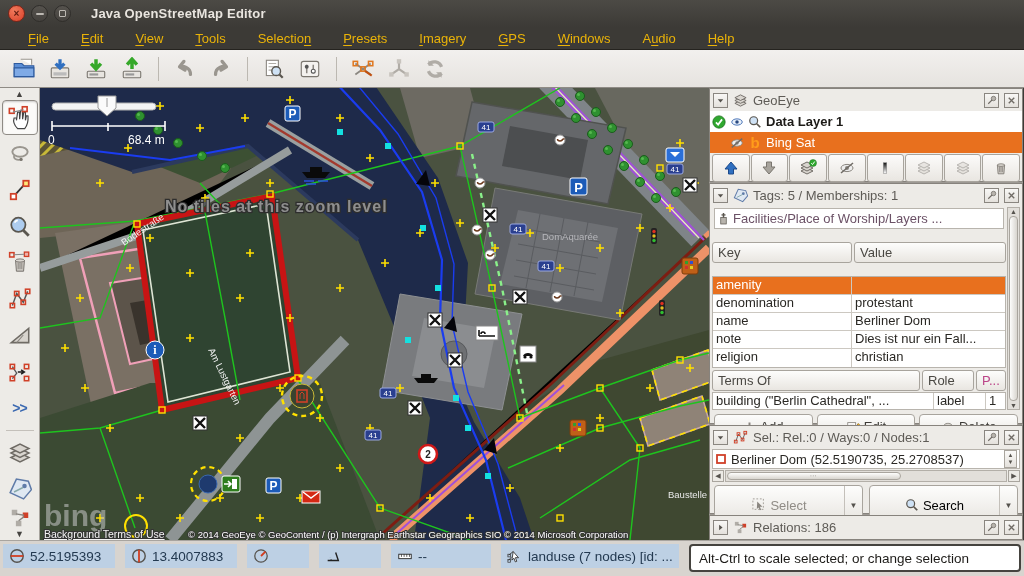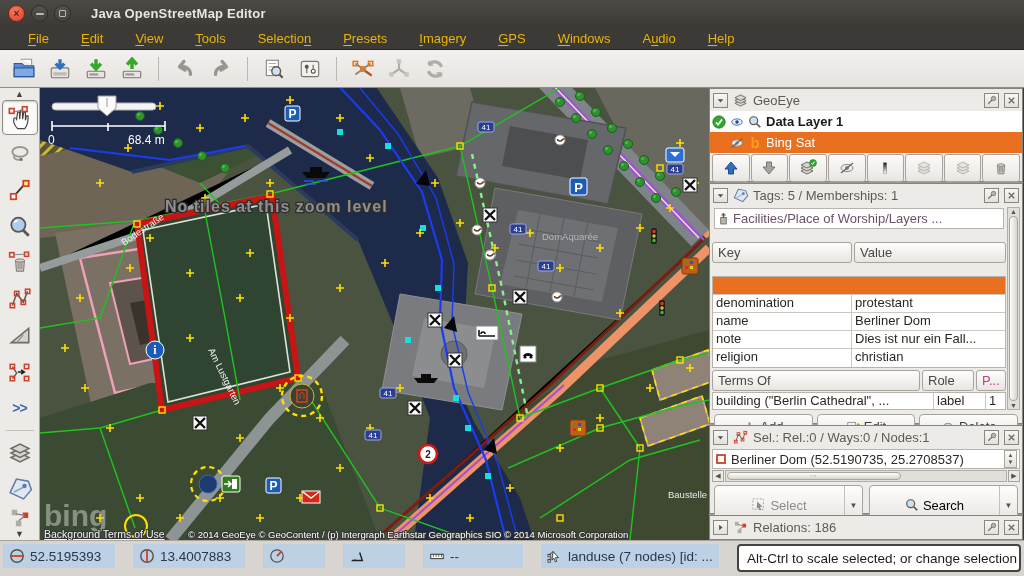--- a/index.html
+++ b/index.html
@@ -91,21 +91,21 @@
   .harr { width:12px; height:12px; border:1px solid #a9a59e; background:#eceae5; font-size:7px; color:#55524d; display:flex; align-items:center; justify-content:center; }
   .htrack { flex:1 1 auto; height:12px; border:1px solid #b3afa8; background:#e2dfda; position:relative; }
   .hthumb { position:absolute; left:1px; top:1px; height:8px; width:62%; background:linear-gradient(#fdfdfc,#d8d5cf); border:1px solid #a9a59e; border-radius:4px; display:flex; align-items:center; justify-content:center; color:#8a8680; font-size:7px; letter-spacing:1px; }
   .selbtnrow { display:flex; gap:6px; padding:2px 4px 4px 4px; }
   .dropbtn { flex:1 1 0; height:40px; border:1px solid #a8a49d; border-radius:4px; background:linear-gradient(#fdfdfc,#e7e4df); display:flex; align-items:center; }
   .dropbtn .lbl { flex:1 1 auto; display:flex; align-items:center; justify-content:center; gap:4px; font-size:13px; }
   .dropbtn .caret { width:18px; border-left:1px solid #c4c0ba; align-self:stretch; display:flex; align-items:center; justify-content:center; color:#55524d; font-size:8px; }
   .graytxt { color:#908c86; }
 
   
-  .statusbar { height:36px; background:#d8d4cf; border-top:1px solid #a8a49f; display:flex; align-items:flex-start; padding:3px 3px 0 3px; gap:18px; flex:0 0 auto; }
+  .statusbar { height:36px; background:#d8d4cf; border-top:1px solid #a8a49f; display:flex; align-items:flex-start; padding:3px 3px 0 3px; gap:10px; flex:0 0 auto; }
   .seg { background:#bdd0e4; height:24px; display:flex; align-items:center; font-size:13.5px; color:#233950; padding:0 6px; gap:5px; white-space:nowrap; overflow:hidden; flex:0 0 auto; }
   .helpbox { flex:1 1 auto; height:26px; background:#fff; border:2px solid #45433f; border-radius:4px; display:flex; align-items:center; padding:12px 8px; font-size:13.5px; color:#1d1b18; white-space:nowrap; overflow:hidden; }
 </style>
 </head>
 <body>
 
 <svg width="0" height="0" style="position:absolute">
   <defs>
     <symbol id="s-layers" viewBox="0 0 16 16">
         <g fill="#d9d5cf" stroke="#6f6b65" stroke-width="1">
@@ -961,20 +961,21 @@
                   <use href="#s-church"></use>
                 </svg>
               <span>Facilities/Place of Worship/Layers ...</span>
             </div>
             <div class="tagheadrow">
               <div class="colbtn keycol">Key</div>
               <div class="colbtn valcol">Value</div>
             </div>
             <div class="tagtable">
               <div class="tagrow sel">
+                  <div class="k">amenity</div>
                 </div>
               <div class="tagrow">
                   <div class="k">denomination</div>
                   <div class="v">protestant</div>
                 </div>
               <div class="tagrow">
                   <div class="k">name</div>
                   <div class="v">Berliner Dom</div>
                 </div>
               <div class="tagrow">

